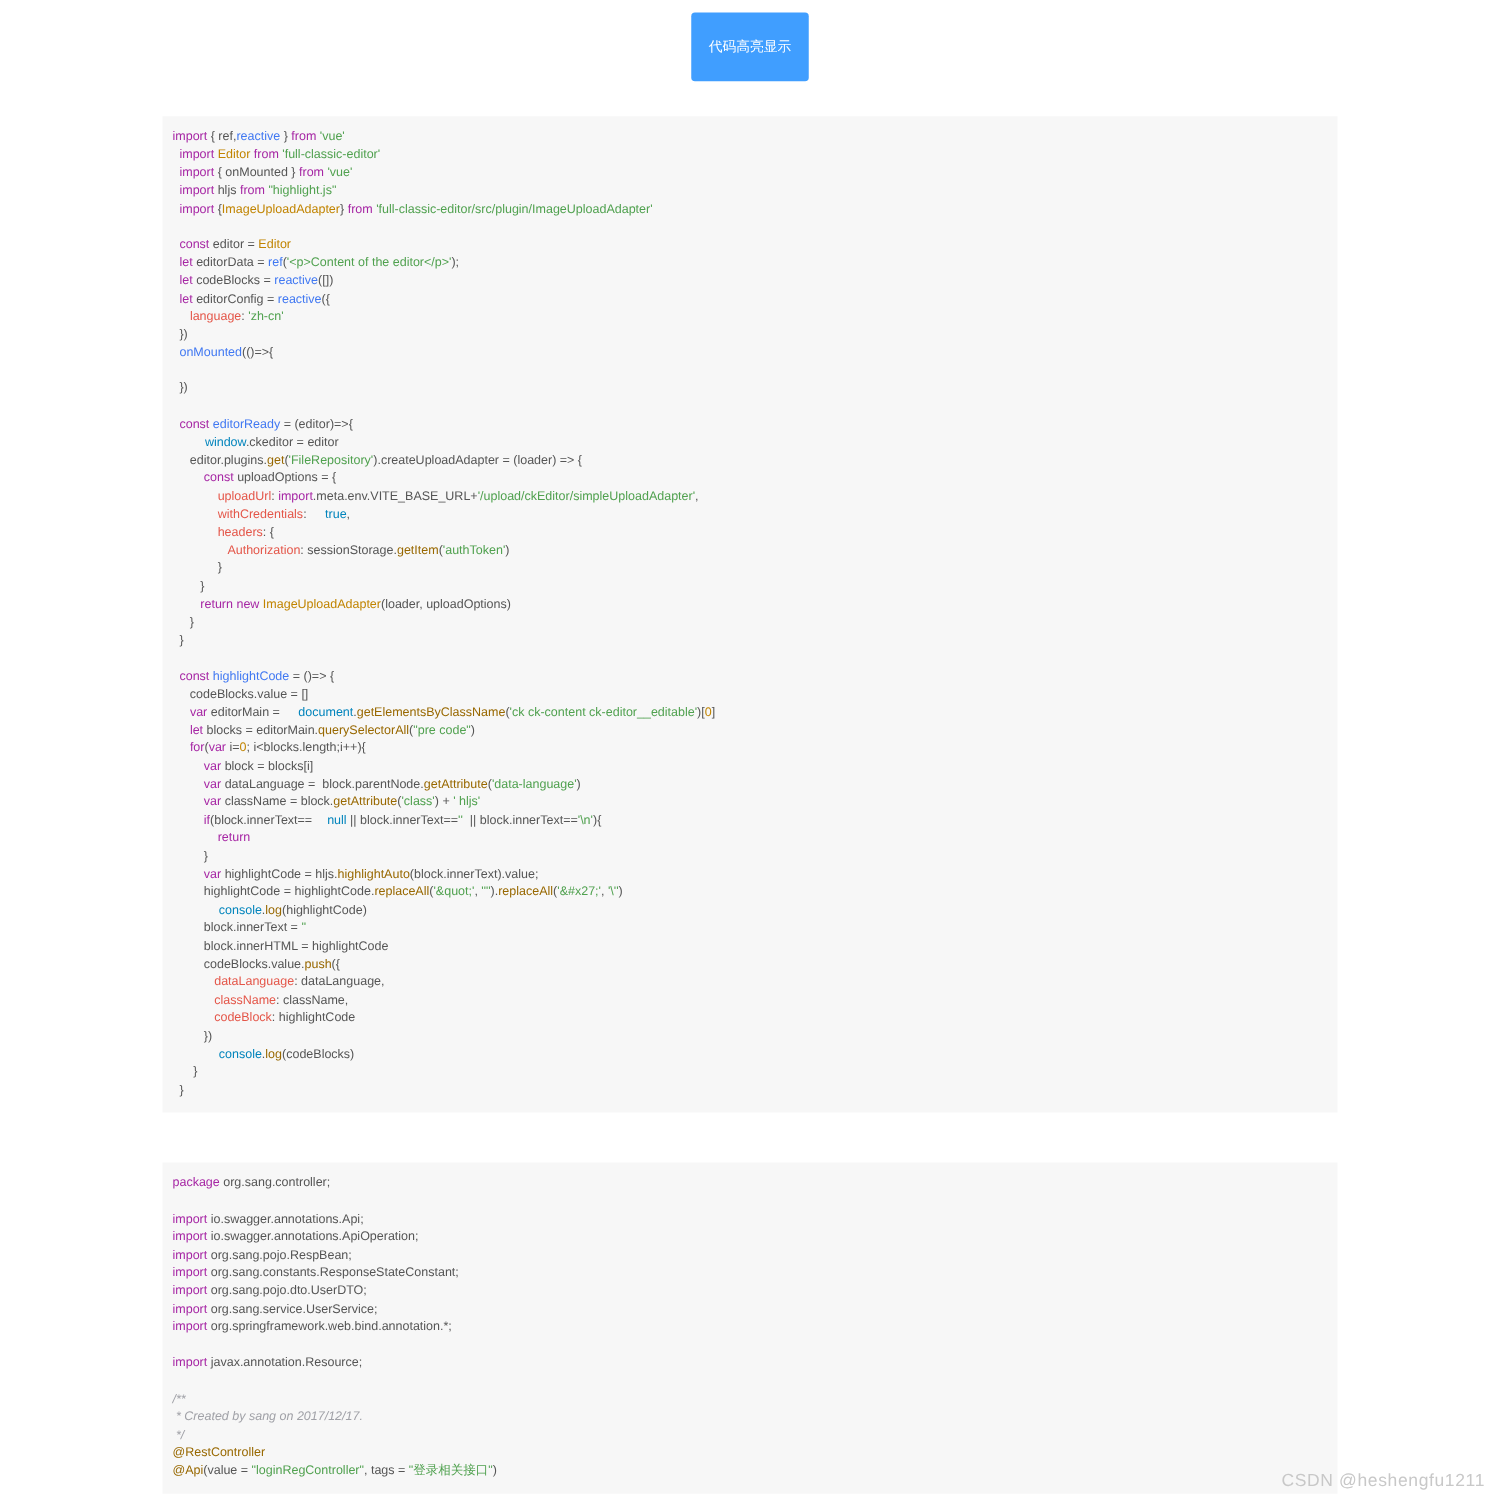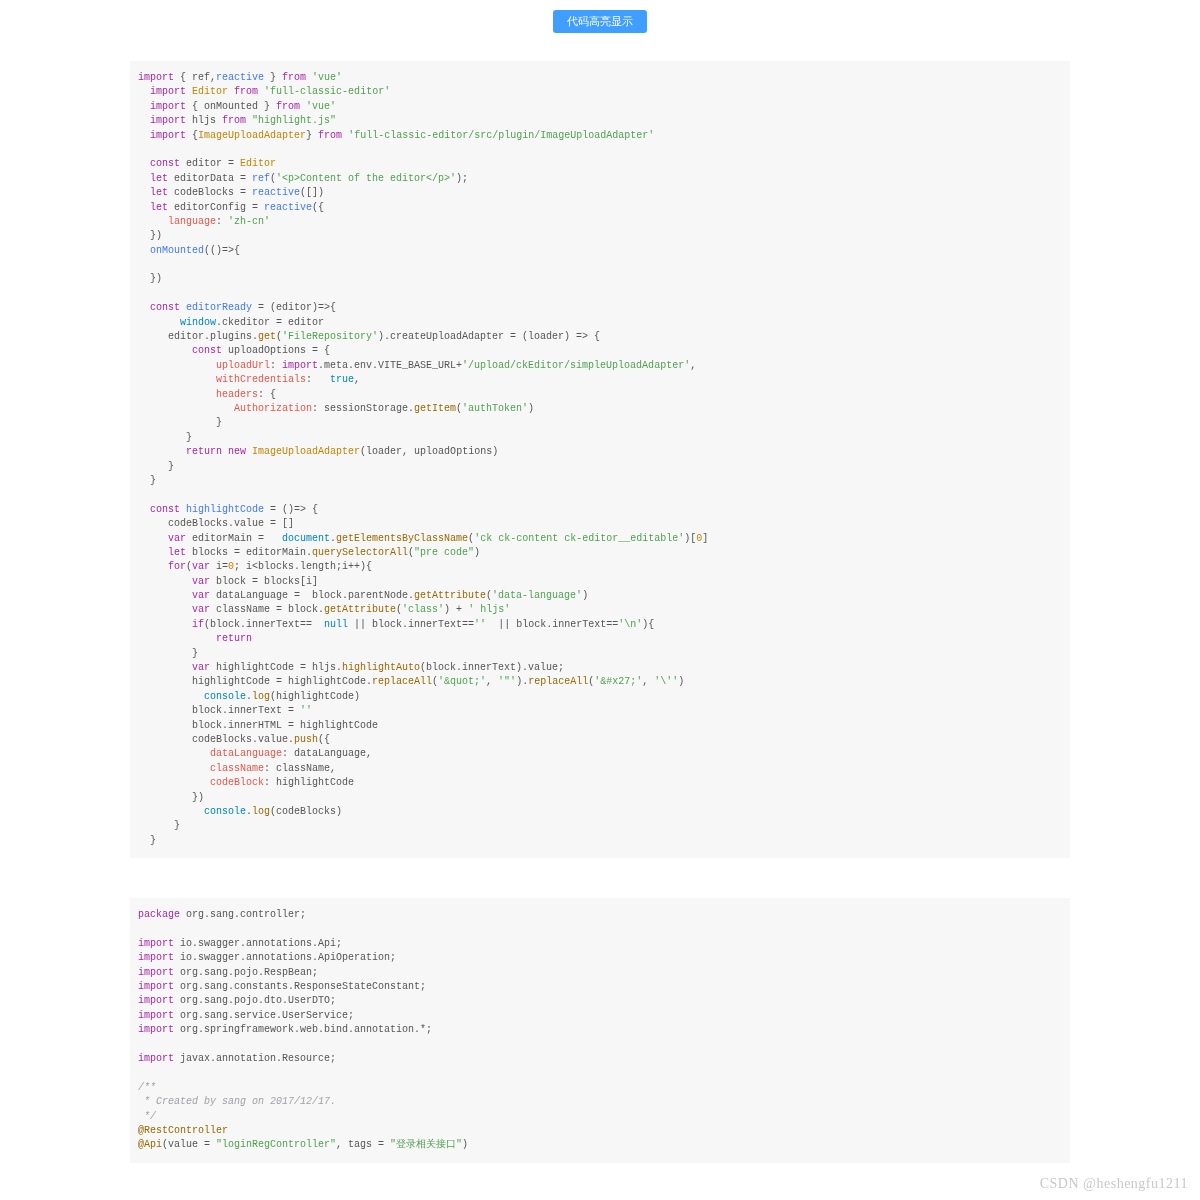--- a/index.html
+++ b/index.html
@@ -19,31 +19,31 @@
   .top-btn {
     display: flex;
     justify-content: center;
     margin-bottom: 28px;
   }
   .btn {
     background: #409eff;
     color: #fff;
     border: none;
     border-radius: 3px;
-    padding: 4px 14px;
+    padding: 20px 14px;
     font-size: 11px;
     cursor: pointer;
     font-family: "Microsoft YaHei", sans-serif;
   }
   .code-block {
     background: #f7f7f7;
     padding: 10px 8px;
     margin-bottom: 40px;
     line-height: 1.44;
-    font-family: Liberation Mono, monospace;
+    font-family: Liberation Sans, sans-serif;
     font-size: 10px;
     color: #555;
     white-space: pre;
     overflow: hidden;
   }
   .code-block .line {
     display: block;
   }
   
   .kw { color: #a626a4; }  
@@ -56,21 +56,21 @@
   .num { color: #c18401; }
   .cmt { color: #a0a1a7; font-style: italic; }
   .ann { color: #986801; margin-top: 16px; }
 
   .watermark {
     position: absolute;
     right: 12px;
     bottom: 8px;
     color: #c8c8c8;
     font-size: 14px;
-    font-family: Liberation Serif, serif;
+    font-family: Liberation Sans, sans-serif;
     letter-spacing: 0.5px;
   }
 </style>
 </head>
 <body>
 
 <div class="page">
   <div class="top-btn">
     <button class="btn">代码高亮显示</button>
   </div>

